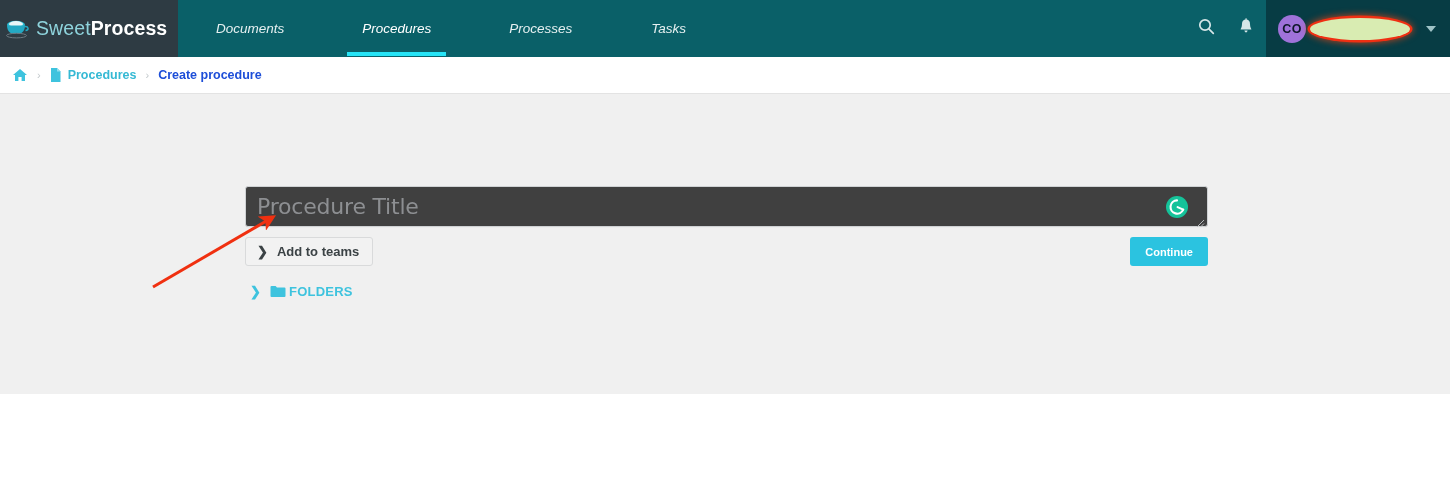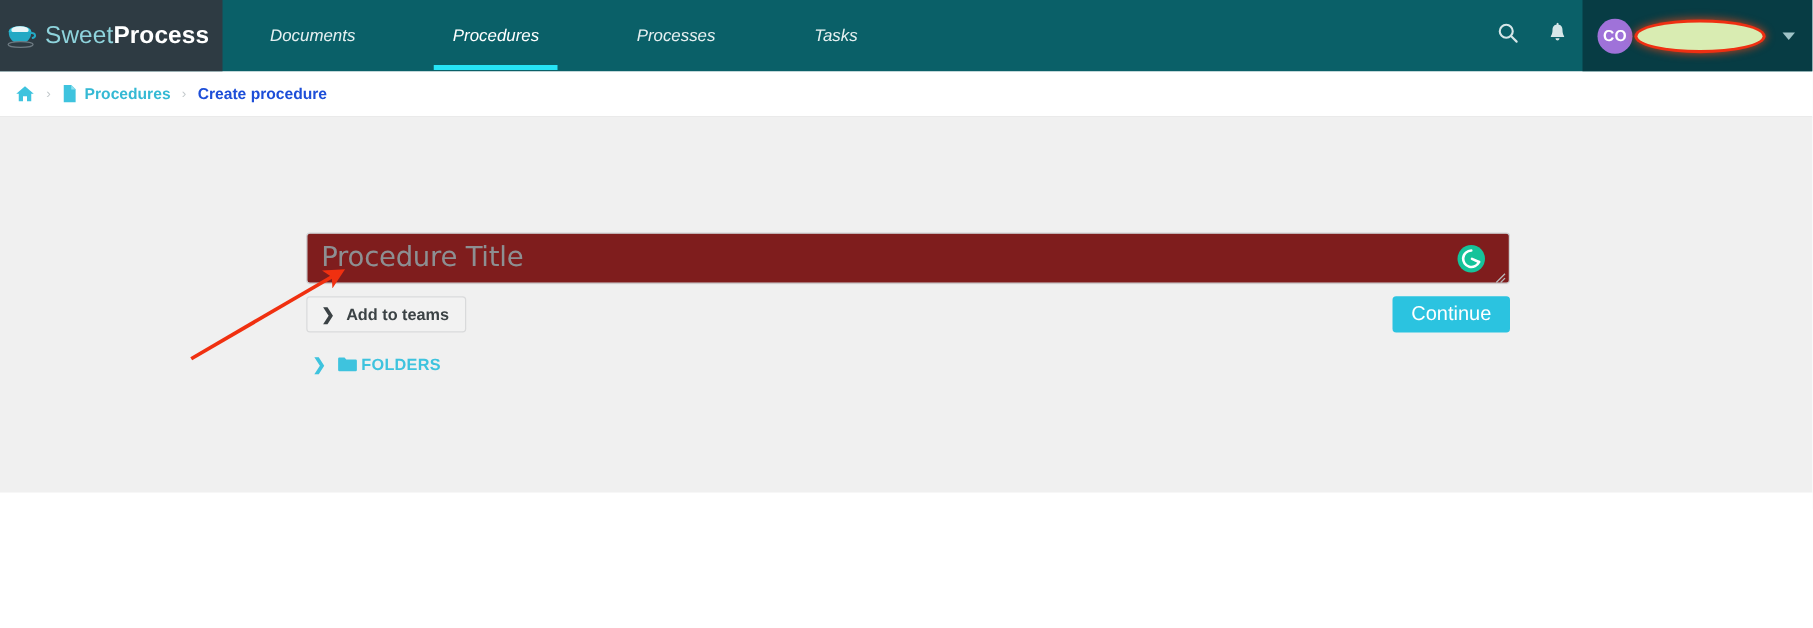--- a/index.html
+++ b/index.html
@@ -58,21 +58,21 @@
     width: 40px; display: flex; align-items: center; justify-content: center;
   }
   .user-block {
     background: #073c44;
     display: flex; align-items: center;
     padding: 0 14px 0 12px;
     min-width: 160px;
   }
   .avatar {
     width: 28px; height: 28px; border-radius: 50%;
-    background: #9f72d9; color: #ffffff;
+    background: #9f72d9; color: #0f172a;
     font-size: 12.5px; font-weight: 600;
     display: flex; align-items: center; justify-content: center;
     letter-spacing: .3px; flex: 0 0 auto; text-align: center;
   }
   .redaction {
     width: 100px; height: 22px; margin-left: 4px; border-radius: 50%;
     background: #d9ecb2;
     box-shadow: 0 0 0 2.5px #ef2f12, 0 0 7px 3px rgba(240,70,20,.75);
   }
   .user-chev {
@@ -99,21 +99,21 @@
   .content {
     width: 1450px; height: 300px;
     background: #f0f0f0;
     position: relative;
   }
   .panel {
     position: absolute; left: 245px; top: 92px; width: 963px;
   }
   .title-input {
     width: 963px; height: 41px;
-    background: #7f1d1d;
+    background: #404040;
     border: 1px solid #cfd2d4;
     border-radius: 3px;
     display: flex; align-items: center;
     padding: 0 14px 0 11px;
     position: relative;
     box-shadow: 0 1px 1px rgba(0,0,0,.02);
   }
   .title-placeholder {
     color: #8d8f92; font-size: 22px; font-weight: 400;
     letter-spacing: -.2px;
@@ -133,21 +133,21 @@
   .btn-teams {
     background: #f2f2f2; border: 1px solid #d9dadb; border-radius: 3px;
     height: 29px; padding: 0 13px 0 11px;
     display: flex; align-items: center;
     color: #3b4245; font-size: 13px; font-weight: 700;
   }
   .btn-teams .chev-r { margin-right: 9px; color: #3b4245; font-size: 13px; font-weight: 700; }
   .btn-continue {
     background: #2bc3e0; color: #ffffff; border: none; border-radius: 3px;
     height: 29px; padding: 0 15px;
-    font-size: 16px; font-weight: 400;
+    font-size: 11px; font-weight: 700;
     display: flex; align-items: center;
     font-family: "Liberation Sans", sans-serif;
   }
   .folders-row {
     margin-top: 18px; display: flex; align-items: center;
     padding-left: 5px;
     color: #3ec3de; font-size: 13px; font-weight: 700; letter-spacing: .2px;
   }
   .folders-row .chev-r { margin-right: 9px; font-size: 13px; }
   .folder-ico { margin-right: 3px; display: inline-flex; }

